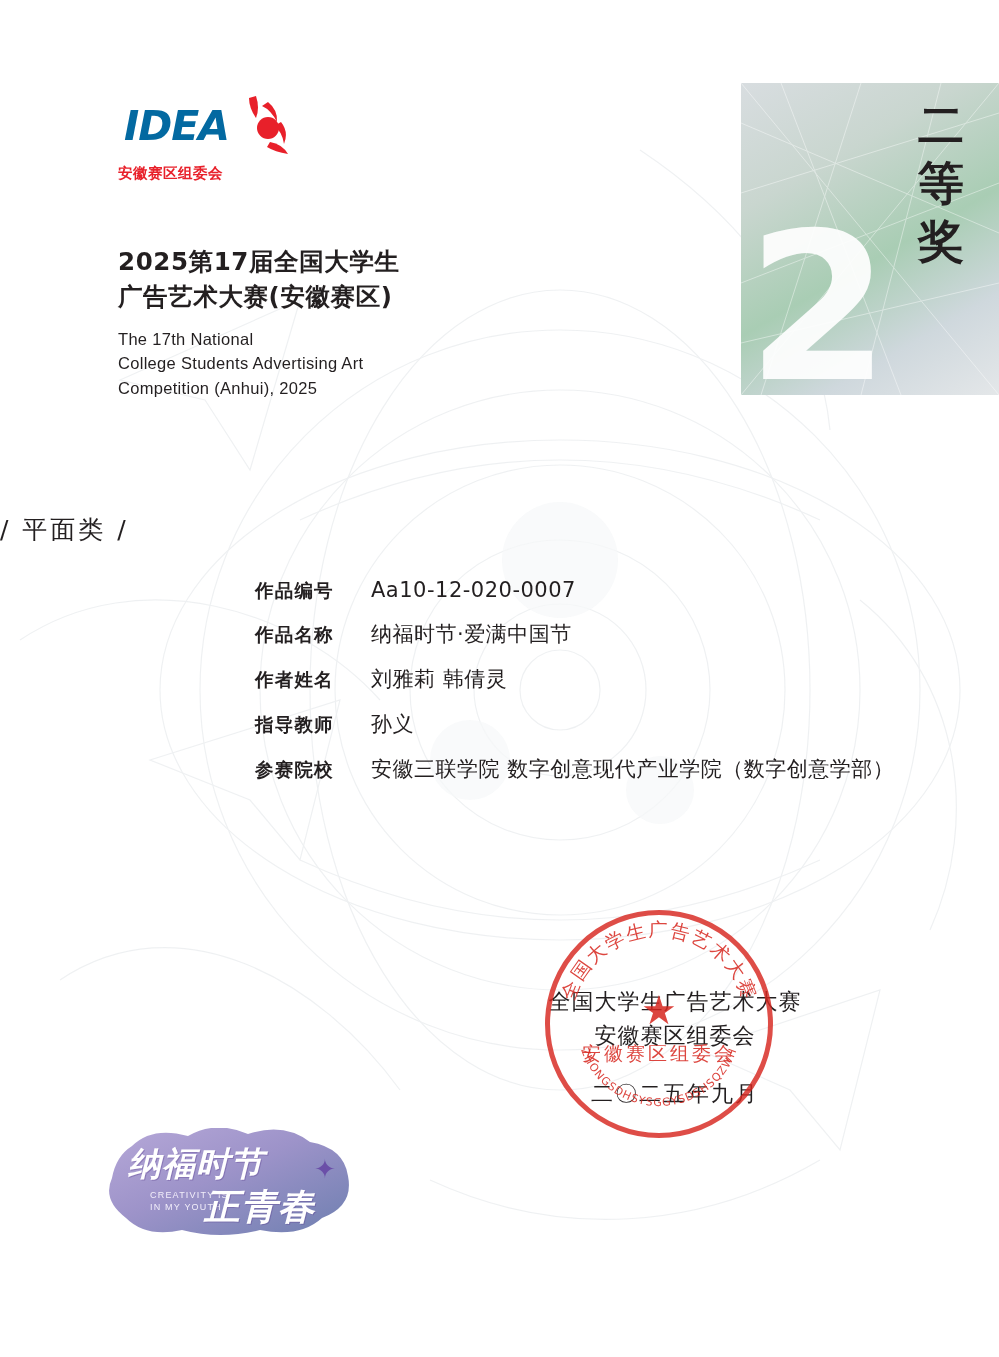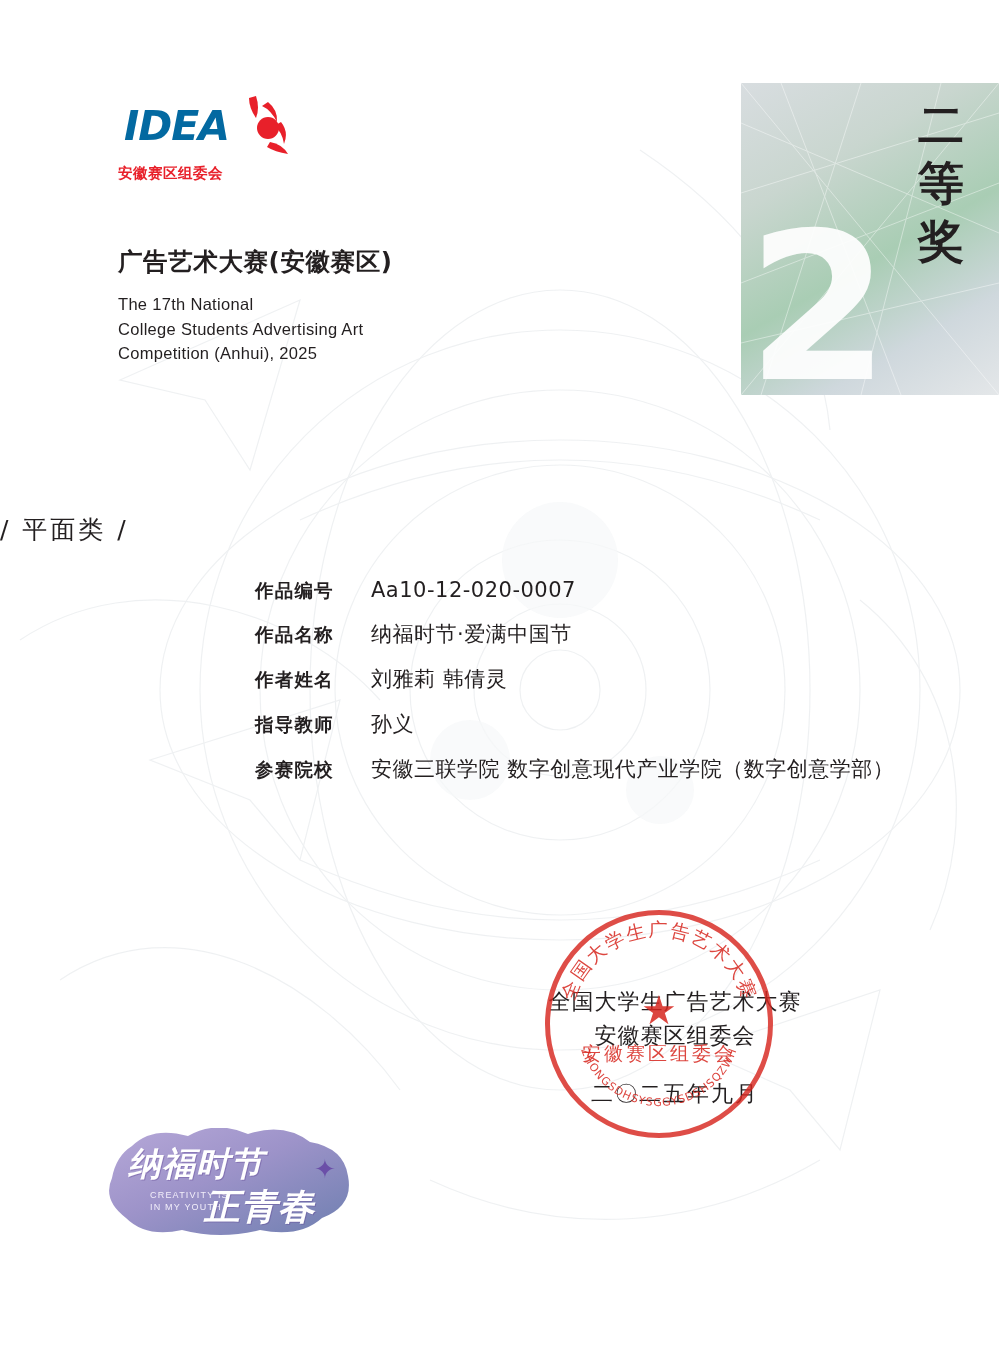--- a/index.html
+++ b/index.html
@@ -321,20 +321,21 @@
         <path d="M152 46 q12 2 18 12 q-13 -2 -21 -7 z"></path>
         <circle cx="150" cy="32" r="11"></circle>
       </g>
     </svg>
     <div class="idea-text">IDEA</div>
   </div>
   <div id="logo-sub">安徽赛区组委会</div>
 </div>
 
 <div id="title-block">
+  <div class="title-cn">2025第17届全国大学生</div>
   <div class="title-cn">广告艺术大赛(安徽赛区)</div>
   <div class="title-en">
     <div>The 17th National</div>
     <div>College Students Advertising Art</div>
     <div>Competition (Anhui), 2025</div>
   </div>
 </div>
 
 <div id="award-banner">
   <svg class="mesh" viewBox="0 0 258 312" preserveAspectRatio="none">

